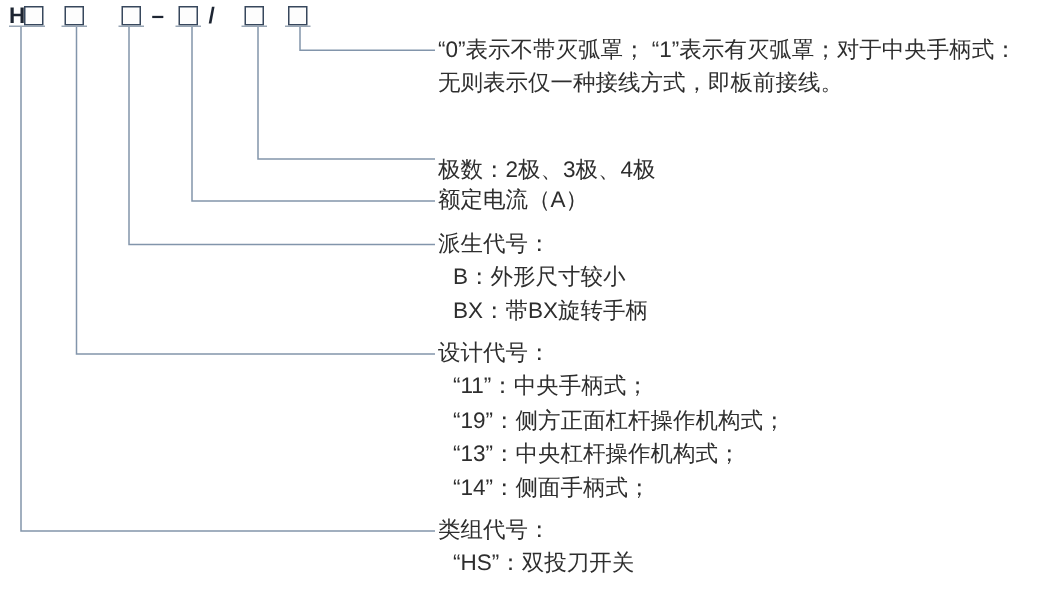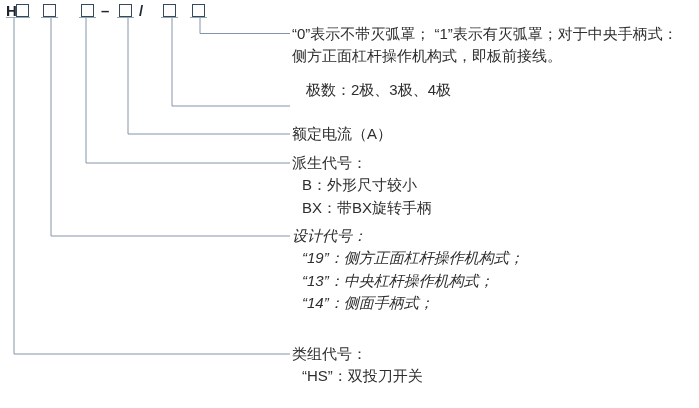--- a/index.html
+++ b/index.html
@@ -45,39 +45,40 @@
 
   <span class="underline" style="left:6px;   width:24px;"></span>
   <span class="underline" style="left:41px;  width:17px;"></span>
   <span class="underline" style="left:79px;  width:17px;"></span>
   <span class="underline" style="left:117px; width:17px;"></span>
   <span class="underline" style="left:161px; width:17px;"></span>
   <span class="underline" style="left:190px; width:17px;"></span>
 
   <div class="txt-group" style="top:23px;">
     <div>“0”表示不带灭弧罩； “1”表示有灭弧罩；对于中央手柄式：</div>
-    <div>侧方正面杠杆操作机构式，即板前接线。</div>
+    <div>无则表示仅一种接线方式，即板前接线。</div>
   </div>
 
-  <div class="txt-group" style="top:79px;margin-left:14px;">
+  <div class="txt-group" style="top:103px;">
     <div>极数：2极、3极、4极</div>
   </div>
 
   <div class="txt-group" style="top:152px;">
     <div>派生代号：</div>
     <div class="indent">B：外形尺寸较小</div>
     <div class="indent">BX：带BX旋转手柄</div>
   </div>
 
   <div class="txt-group" style="top:123px;">
     <div>额定电流（A）</div>
   </div>
 
-  <div class="txt-group" style="top:225px;font-style:italic;">
+  <div class="txt-group" style="top:225px;">
     <div>设计代号：</div>
+    <div class="indent">“11”：中央手柄式；</div>
     <div class="indent">“19”：侧方正面杠杆操作机构式；</div>
     <div class="indent">“13”：中央杠杆操作机构式；</div>
     <div class="indent">“14”：侧面手柄式；</div>
   </div>
 
   <div class="txt-group" style="top:343px;">
     <div>类组代号：</div>
     <div class="indent">“HS”：双投刀开关</div>
   </div>
 

